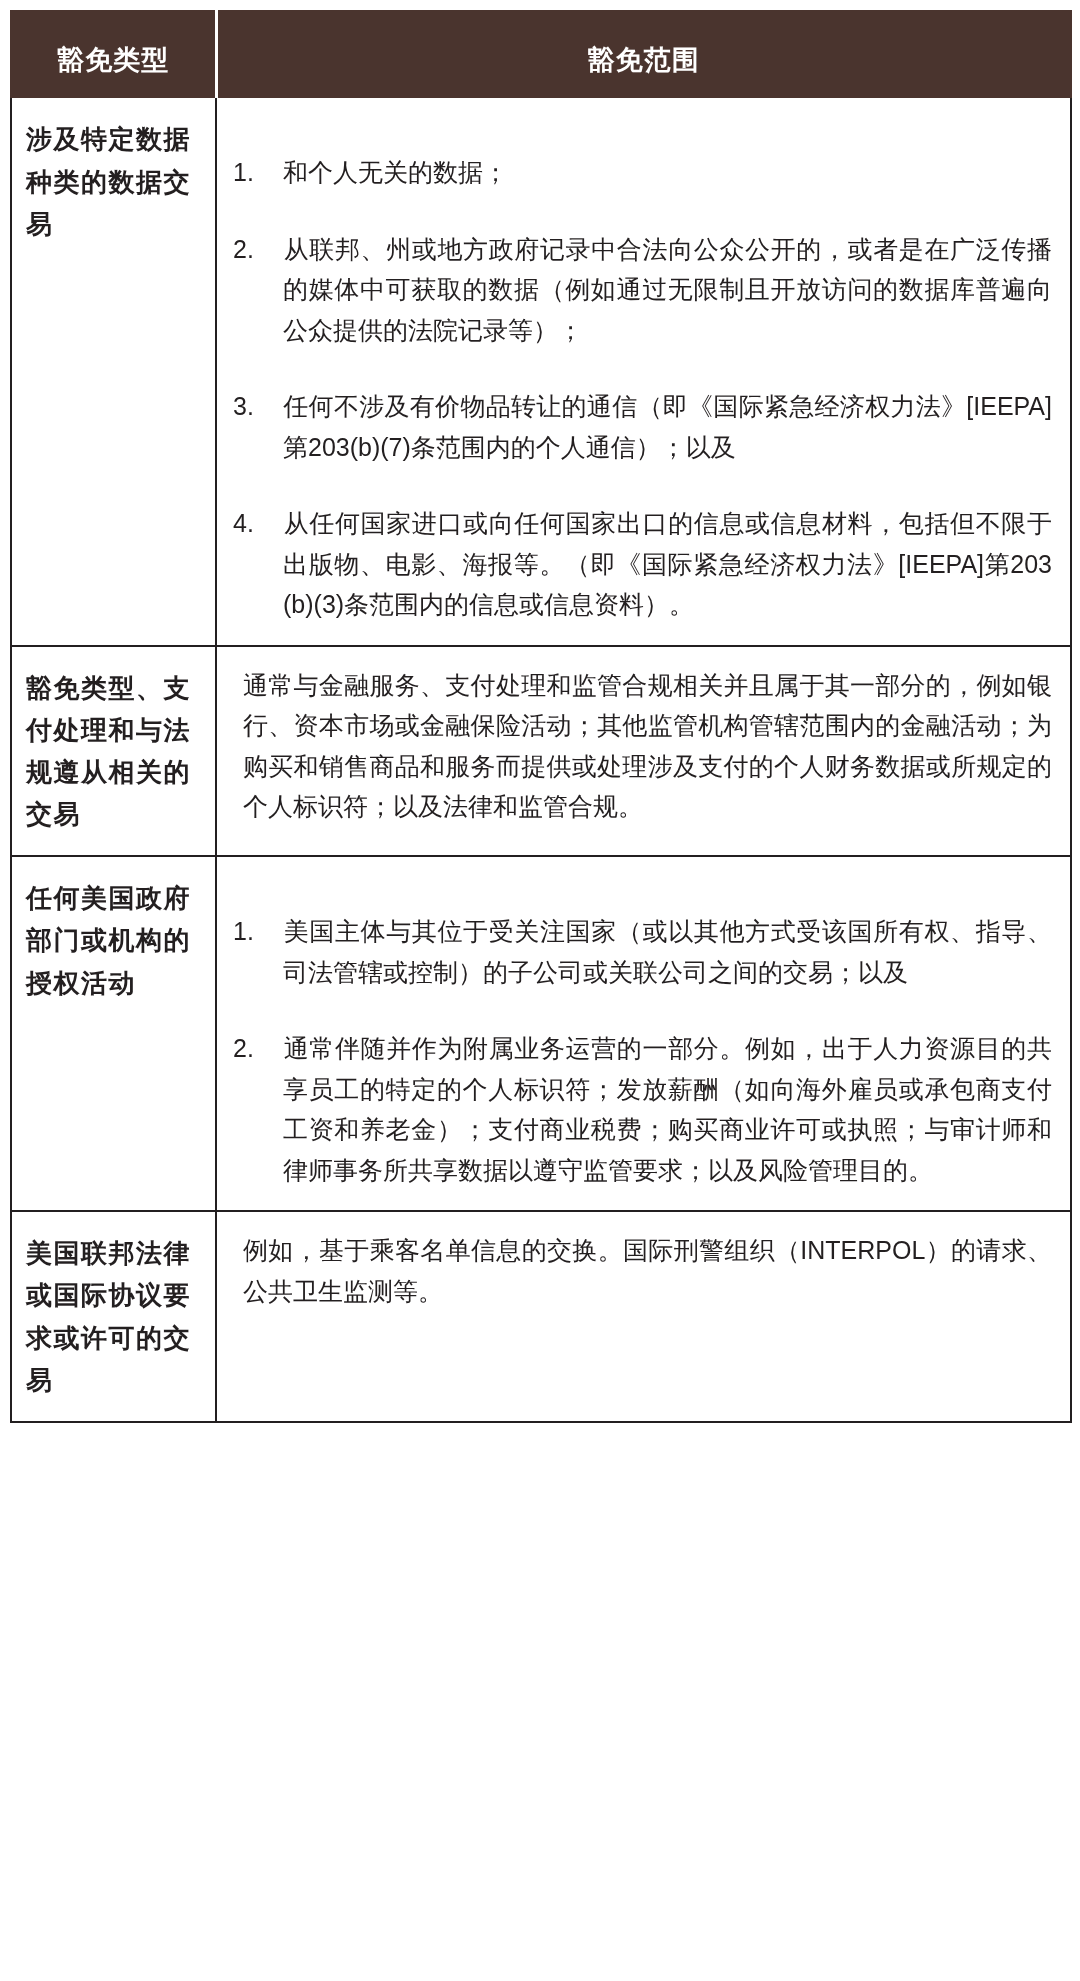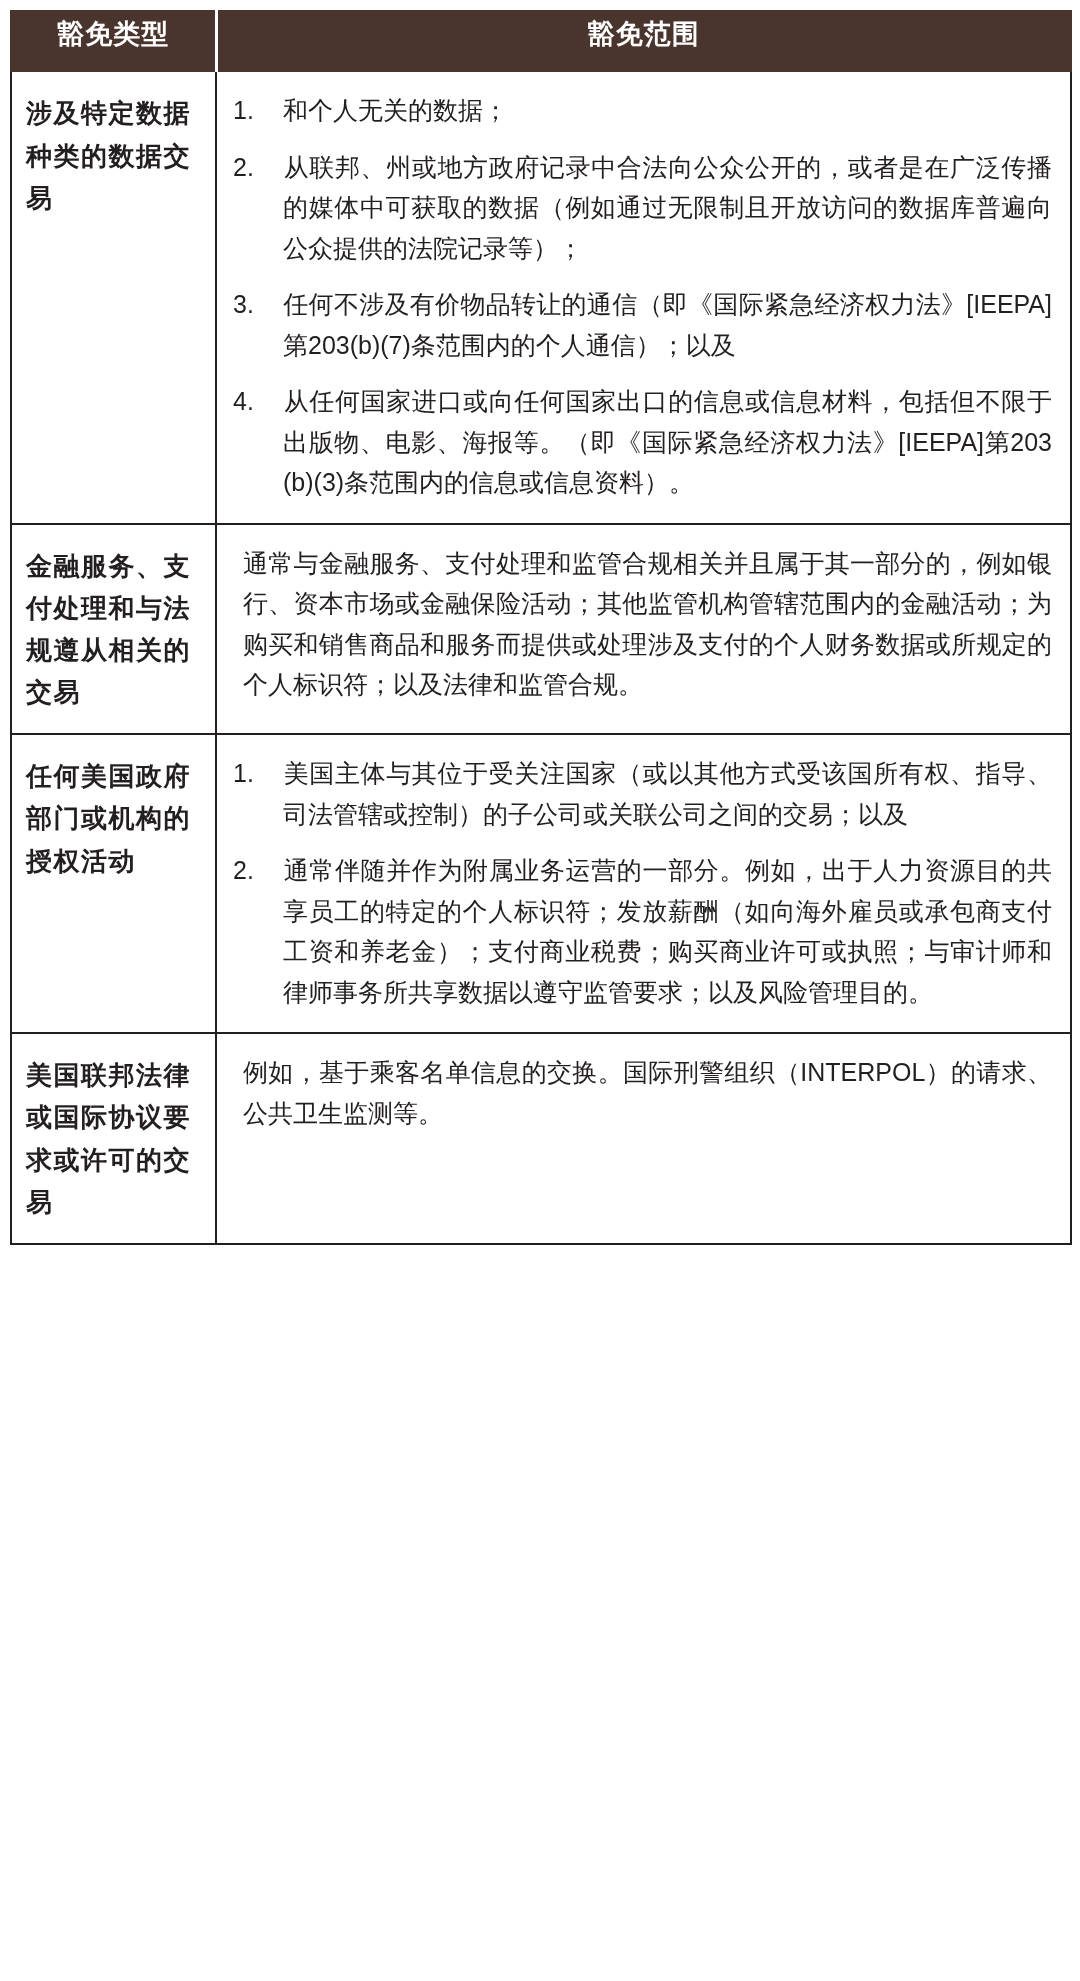--- a/index.html
+++ b/index.html
@@ -36,21 +36,21 @@
   }
 
   thead th {
     background: #4a342e;
     color: #ffffff;
     font-weight: bold;
     font-size: 27px;
     line-height: 1.35;
     text-align: center;
     vertical-align: middle;
-    padding: 4px 8px 18px 8px;
+    padding: 30px 8px 18px 8px;
     border: 2px solid #4a342e;
     letter-spacing: 1px;
   }
 
   thead th.th-type {
     border-right: 3px solid #ffffff;
   }
 
   tbody td {
     border: 2px solid #231f20;
@@ -81,20 +81,21 @@
     text-justify: inter-ideograph;
     word-break: break-all;
   }
   .para:last-child {
     margin-bottom: 0;
   }
 
   .para.numbered {
     padding-left: 50px;
     text-indent: -50px;
+    margin-top: 36px;
   }
   .para.numbered .num {
     display: inline-block;
     width: 50px;
     text-indent: 0;
   }
 
   .para.plain {
     text-indent: 0;
     margin-left: 10px;
@@ -122,21 +123,21 @@
         <td class="cell-scope">
           <p class="para numbered"><span class="num">1.</span><span>和个人无关的数据；</span></p>
           <p class="para numbered"><span class="num">2.</span><span>从联邦、州或地方政府记录中合法向公众公开的，或者是在广泛传播的媒体中可获取的数据（例如通过无限制且开放访问的数据库普遍向公众提供的法院记录等）；</span></p>
           <p class="para numbered"><span class="num">3.</span><span>任何不涉及有价物品转让的通信（即《国际紧急经济权力法》[IEEPA]第203(b)(7)条范围内的个人通信）；以及</span></p>
           <p class="para numbered"><span class="num">4.</span><span>从任何国家进口或向任何国家出口的信息或信息材料，包括但不限于出版物、电影、海报等。（即《国际紧急经济权力法》[IEEPA]第203(b)(3)条范围内的信息或信息资料）。</span></p>
         </td>
       </tr>
 
 
       <tr>
-        <td class="cell-type">金融服务、支付处理和与法规遵从相关的交易</td>
+        <td class="cell-type">豁免类型、支付处理和与法规遵从相关的交易</td>
         <td class="cell-scope">
           <p class="para plain">通常与金融服务、支付处理和监管合规相关并且属于其一部分的，例如银行、资本市场或金融保险活动；其他监管机构管辖范围内的金融活动；为购买和销售商品和服务而提供或处理涉及支付的个人财务数据或所规定的个人标识符；以及法律和监管合规。</p>
         </td>
       </tr>
 
       <tr>
         <td class="cell-type">任何美国政府部门或机构的授权活动</td>
         <td class="cell-scope">
           <p class="para numbered"><span class="num">1.</span><span>美国主体与其位于受关注国家（或以其他方式受该国所有权、指导、司法管辖或控制）的子公司或关联公司之间的交易；以及</span></p>
           <p class="para numbered"><span class="num">2.</span><span>通常伴随并作为附属业务运营的一部分。例如，出于人力资源目的共享员工的特定的个人标识符；发放薪酬（如向海外雇员或承包商支付工资和养老金）；支付商业税费；购买商业许可或执照；与审计师和律师事务所共享数据以遵守监管要求；以及风险管理目的。</span></p>

